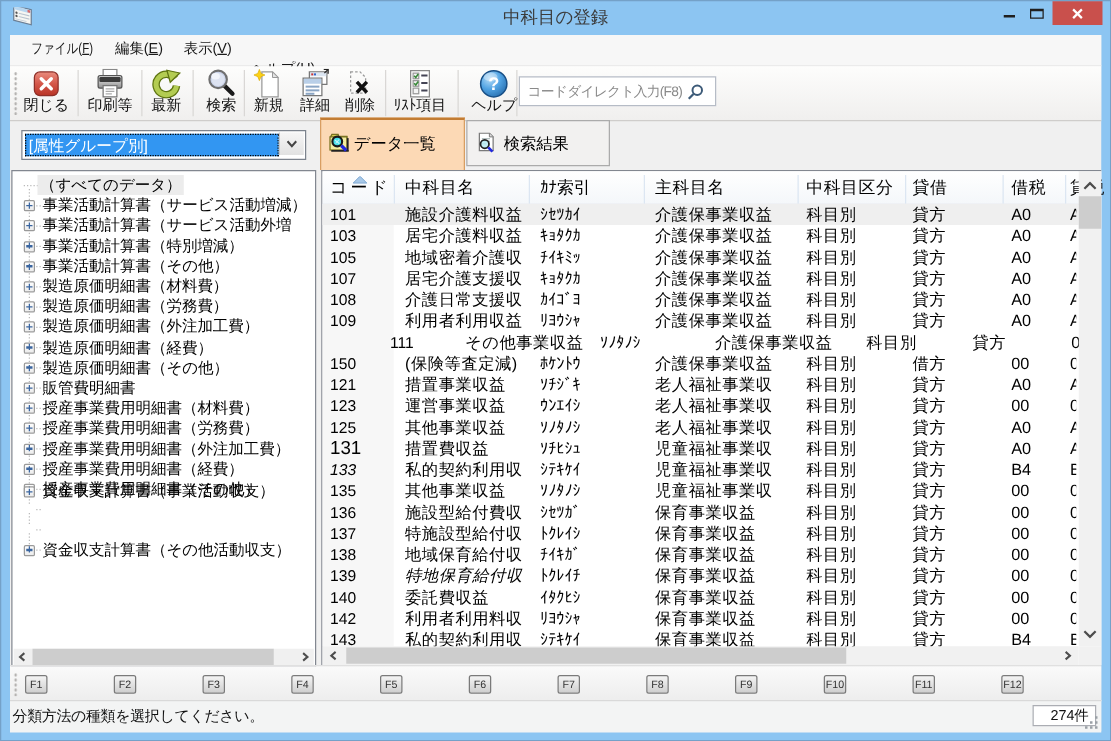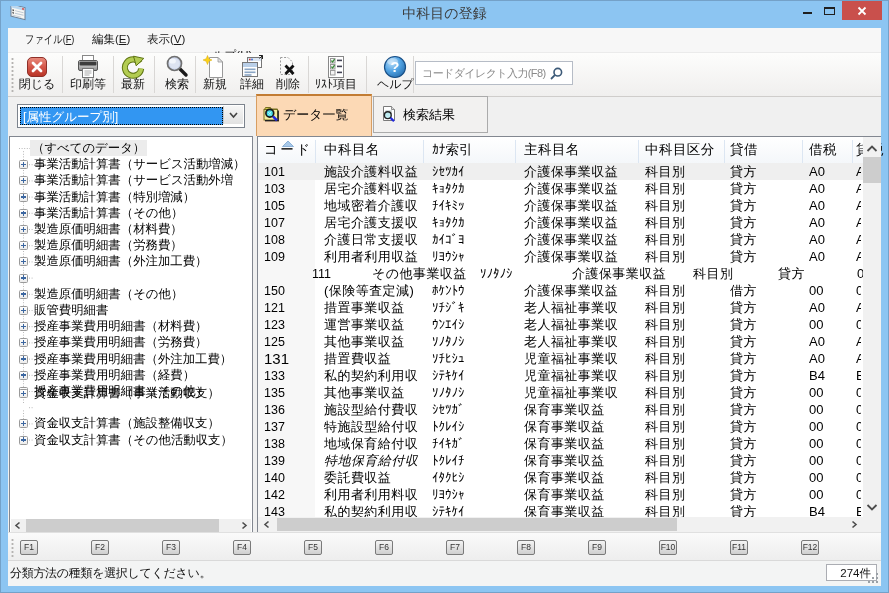--- a/index.html
+++ b/index.html
@@ -306,20 +306,21 @@
       <div class="trow" style="top:100.19999999999999px;width:244px;">
         <span class="pbox"></span>
         <span class="tlabel">製造原価明細書（労務費）</span>
       </div>
       <div class="trow" style="top:116.39999999999999px;width:244px;">
         <span class="pbox"></span>
         <span class="tlabel">製造原価明細書（外注加工費）</span>
       </div>
       <div class="trow" style="top:132.6px;width:244px;">
         <span class="pbox"></span>
+        <span class="tlabel">製造原価明細書（経費）</span>
       </div>
       <div class="trow" style="top:148.79999999999998px;width:244px;">
         <span class="pbox"></span>
         <span class="tlabel">製造原価明細書（その他）</span>
       </div>
       <div class="trow" style="top:165px;width:244px;">
         <span class="pbox"></span>
         <span class="tlabel">販管費明細書</span>
       </div>
       <div class="trow" style="top:181.2px;width:244px;">
@@ -338,24 +339,20 @@
         <span class="pbox"></span>
         <span class="tlabel">授産事業費用明細書（経費）</span>
       </div>
       <div class="trow" style="top:246px;width:244px;">
         <span class="pbox"></span>
         <span class="tlabel">授産事業費用明細書（その他）</span>
       </div>
       <div class="trow" style="top:248px;width:244px;">
         <span class="pbox"></span>
         <span class="tlabel">資金収支計算書（事業活動収支）</span>
-      </div>
-      <div class="trow" style="top:278.4px;width:244px;">
-        <span class="pbox"></span>
-        <span class="tlabel">資金収支計算書（施設整備収支）</span>
       </div>
       <div class="trow" style="top:294.59999999999997px;width:244px;">
         <span class="pbox"></span>
         <span class="tlabel">資金収支計算書（その他活動収支）</span>
       </div>
       <div id="treehsb">
   <svg style="position:absolute;left:2px;top:2px" width="10" height="9" viewBox="0 0 10 9">
           <path d="M6.5 1.5 L3 4.5 L6.5 7.5" fill="none" stroke="#4d4d4d" stroke-width="1.6"></path>
         </svg>
   <div class="sbthumb" style="left:15px;top:0;width:193px;height:13px;"></div>
@@ -526,21 +523,21 @@
         <div class="dcell " style="left:6px;width:51px;font-size:15px;">131</div>
         <div class="dcell fw" style="left:66px;width:100px;">措置費収益</div>
         <div class="dcell " style="left:174px;width:86px;">ｿﾁﾋｼｭ</div>
         <div class="dcell fw" style="left:266px;width:116px;">児童福祉事業収</div>
         <div class="dcell fw" style="left:387px;width:78px;">科目別</div>
         <div class="dcell fw" style="left:472px;width:72px;">貸方</div>
         <div class="dcell " style="left:551px;width:44px;">A0</div>
         <div class="dcell" style="left:598px;width:5px;">A0</div>
       </div>
       <div class="drow" style="top:230px;">
-        <div class="dcell " style="left:6px;width:51px;font-size:12.5px;">133</div>
+        <div class="dcell " style="left:6px;width:51px;font-size:12.5px;font-style:italic;">133</div>
         <div class="dcell fw" style="left:66px;width:100px;">私的契約利用収</div>
         <div class="dcell " style="left:174px;width:86px;">ｼﾃｷｹｲ</div>
         <div class="dcell fw" style="left:266px;width:116px;">児童福祉事業収</div>
         <div class="dcell fw" style="left:387px;width:78px;">科目別</div>
         <div class="dcell fw" style="left:472px;width:72px;">貸方</div>
         <div class="dcell " style="left:551px;width:44px;">B4</div>
         <div class="dcell" style="left:598px;width:5px;">B4</div>
       </div>
       <div class="drow" style="top:247px;">
         <div class="dcell " style="left:6px;width:51px;font-size:12.5px;">135</div>

